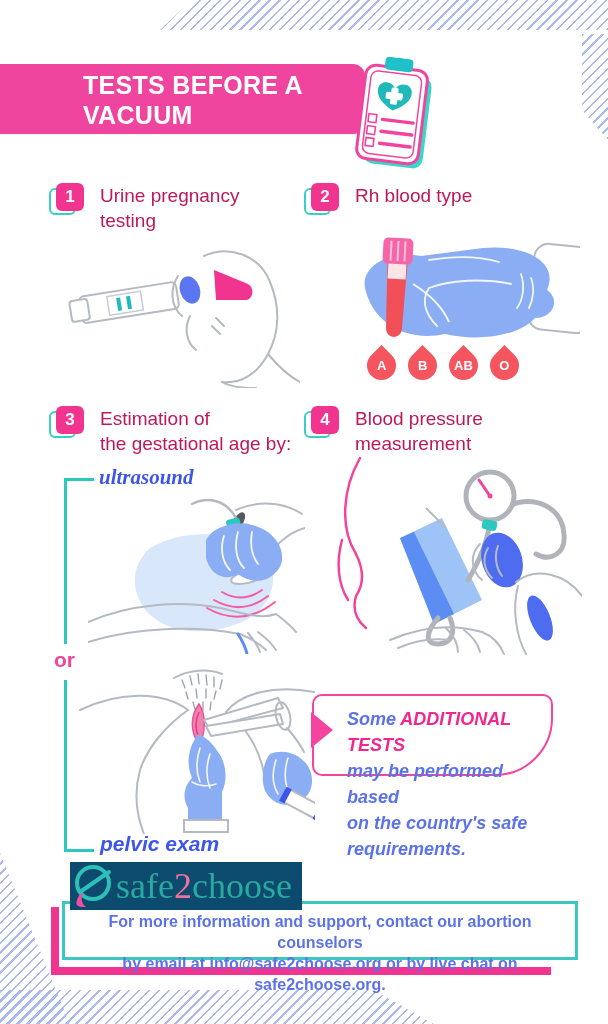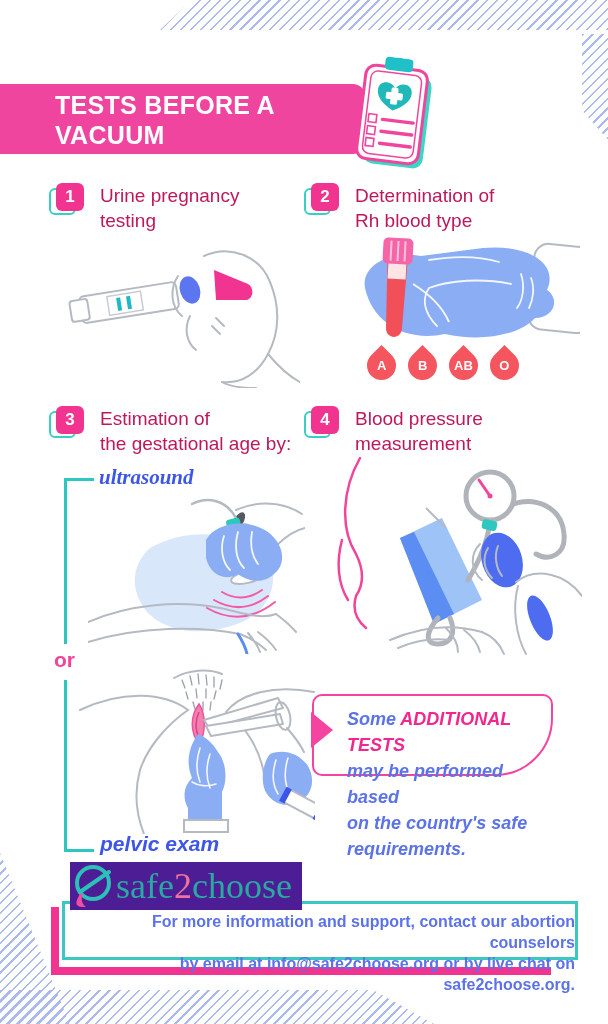--- a/index.html
+++ b/index.html
@@ -12,24 +12,24 @@
   .stripes-top    { left:160px; top:0;     width:448px; height:30px;
                     clip-path:polygon(0 100%,32px 0,100% 0,100% 100%); }
   .stripes-right  { left:582px; top:34px;  width:26px;  height:106px;
                     clip-path:polygon(0 0,100% 0,100% 100%,0 72%); }
   .stripes-left   { left:0;     top:853px; width:70px;  height:171px;
                     clip-path:polygon(0 0,100% 100%,0 100%); }
   .stripes-bottom { left:0;     top:990px; width:434px; height:34px;
                     clip-path:polygon(0 0,86% 0,100% 100%,0 100%); }
 
   
-  .header-band { position:absolute; left:0; top:84px; width:365px; height:70px;
+  .header-band { position:absolute; left:0; top:64px; width:365px; height:70px;
     background:#f0459e; border-radius:0 12px 12px 0; color:#fff;
     font-weight:bold; font-size:25px; line-height:30px; letter-spacing:.3px;
-    padding:6px 0 0 55px; }
+    padding:6px 0 0 83px; }
   .clipboard { position:absolute; left:356px; top:58px; width:80px; height:114px;
     transform:rotate(7deg); }
 
   
   .step { position:absolute; display:flex; align-items:flex-start; width:252px; }
   .step-1 { left:56px;  top:183px; }
   .step-2 { left:311px; top:183px; }
   .step-3 { left:56px;  top:406px; }
   .step-4 { left:311px; top:406px; }
   .badge { position:relative; width:30px; height:30px; flex:0 0 30px; margin-right:14px; }
@@ -70,26 +70,26 @@
     background:#fff; border:2.5px solid #f543a0; border-radius:10px 10px 58px 10px; }
   .callout-arrow { position:absolute; left:-3px; top:16px; width:0; height:0;
     border-top:18px solid transparent; border-bottom:18px solid transparent;
     border-left:22px solid #f543a0; }
   .callout-text { padding:10px 8px 0 33px; font-style:italic; font-weight:bold;
     font-size:18px; line-height:26px; color:#5b72e8; }
   .callout-text .hl { color:#f1268f; }
 
   
   .logo { position:absolute; left:70px; top:862px; height:48px; display:flex;
-    align-items:center; background:#4c1d95; padding:0 10px 0 0; z-index:3; }
+    align-items:center; background:#0c4a6e; padding:0 10px 0 0; z-index:3; }
   .logo-text { font-family:"Liberation Serif", serif; font-size:36px; line-height:36px; }
   .logo-teal { color:#2aa9a1; }
   .logo-pink { color:#f0709f; }
   .contact-box { position:absolute; left:62px; top:901px; width:516px; height:59px;
-    border:3px solid #3cc8c0; background:#fff; z-index:2; text-align:right;
+    border:3px solid #3cc8c0; background:#fff; z-index:2; text-align:center;
     padding-top:7px; font-size:16px; line-height:21px; font-weight:bold; color:#5b72e8; }
   .contact-box .em { }
   .pink-shadow { position:absolute; left:51px; top:907px; width:500px; height:68px;
     border-left:8px solid #f1348f; border-bottom:8px solid #f1348f; z-index:1; }
 </style>
 </head>
 <body>
 
 <div id="canvas">
 
@@ -134,21 +134,20 @@
       <div>testing</div>
     </div>
   </div>
 
   <div class="step step-2">
     <div class="badge">
       <div class="badge-back"></div>
       <div class="badge-front">2</div>
     </div>
     <div class="step-label">
-      <div>Determination of</div>
       <div>Rh blood type</div>
     </div>
   </div>
 
   <div class="step step-3">
     <div class="badge">
       <div class="badge-back"></div>
       <div class="badge-front">3</div>
     </div>
     <div class="step-label">

